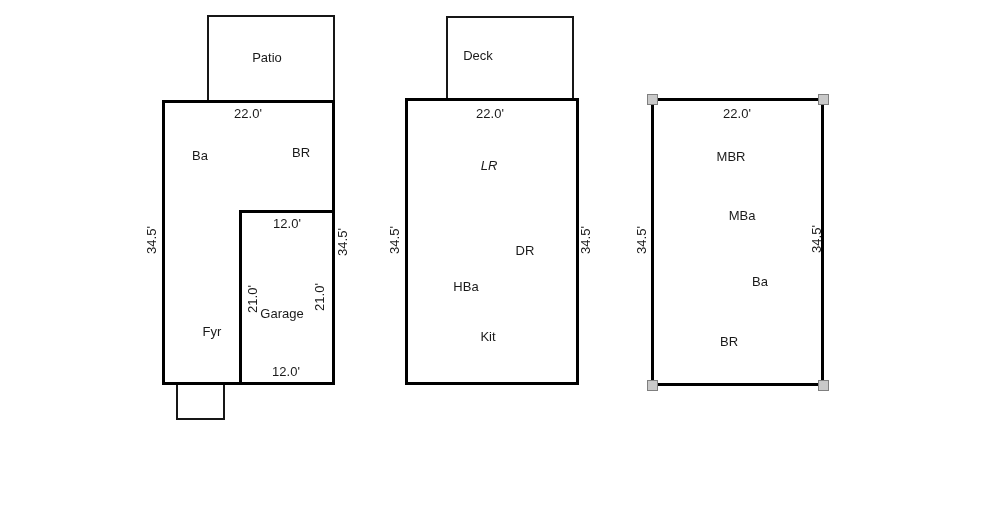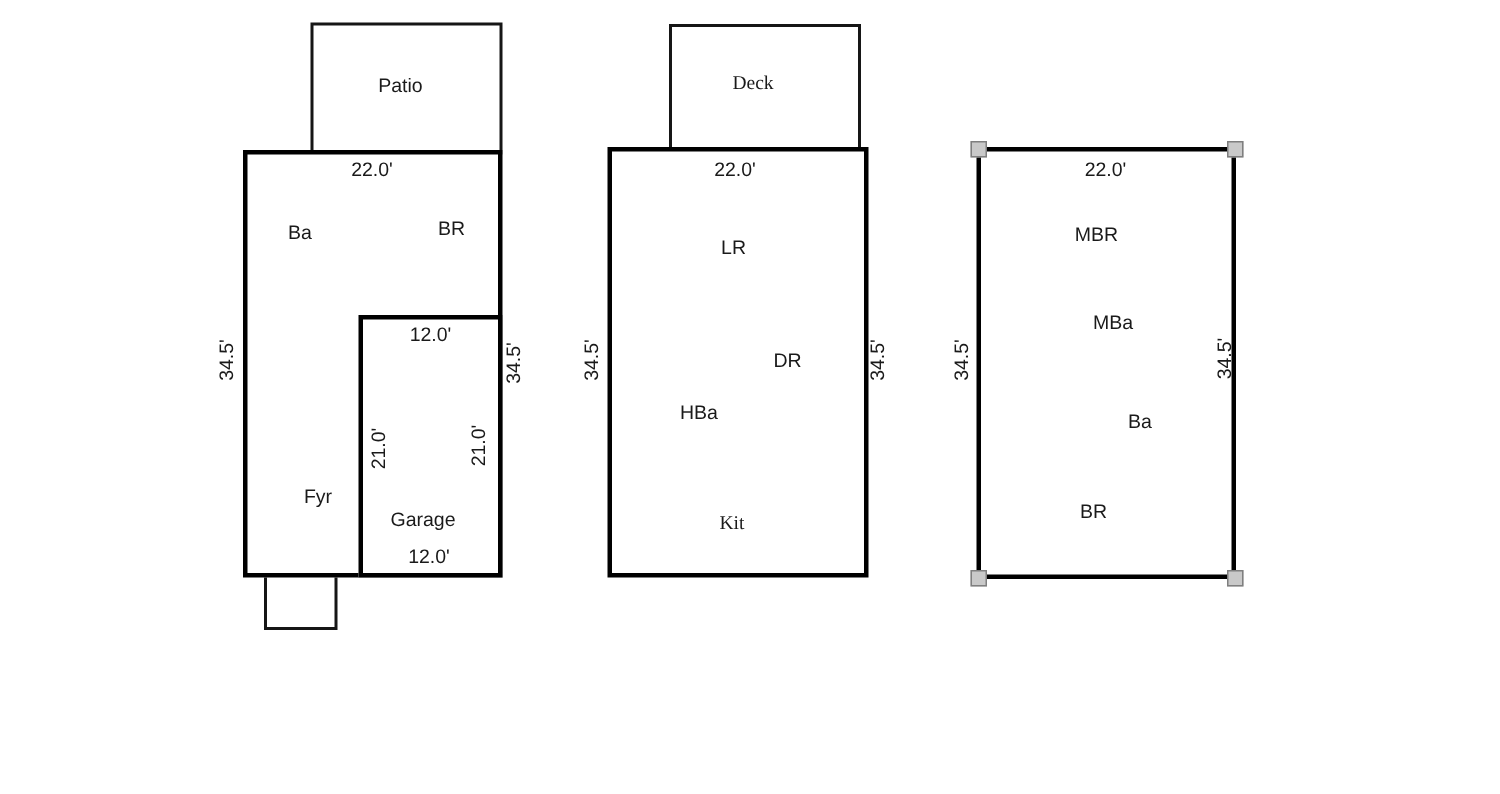--- a/index.html
+++ b/index.html
@@ -57,35 +57,35 @@
 
   <div class="lbl" style="left:267px; top:57px;">Patio</div>
   <div class="lbl" style="left:248px; top:113px;">22.0'</div>
   <div class="lbl" style="left:200px; top:155px;">Ba</div>
   <div class="lbl" style="left:301px; top:152px;">BR</div>
   <div class="lbl" style="left:287px; top:223px;">12.0'</div>
   <div class="lbl rot" style="left:151px; top:240px;">34.5'</div>
   <div class="lbl rot" style="left:342px; top:242px;">34.5'</div>
   <div class="lbl rot" style="left:252px; top:299px;">21.0'</div>
   <div class="lbl rot" style="left:319px; top:297px;">21.0'</div>
-  <div class="lbl" style="left:282px; top:346px;">Garage</div>
+  <div class="lbl" style="left:282px; top:313px;">Garage</div>
   <div class="lbl" style="left:212px; top:331px;">Fyr</div>
   <div class="lbl" style="left:286px; top:371px;">12.0'</div>
 
   <div class="rect thin" style="left:446px; top:16px; width:128px; height:86px;"></div>
   <div class="rect" style="left:405px; top:98px; width:174px; height:287px;"></div>
 
-  <div class="lbl" style="left:502px; top:55px;font-family:Liberation Serif, serif;">Deck</div>
+  <div class="lbl" style="left:478px; top:55px;">Deck</div>
   <div class="lbl" style="left:490px; top:113px;">22.0'</div>
-  <div class="lbl" style="left:489px; top:165px;">LR</div>
-  <div class="lbl" style="left:518px; top:240px;padding-left:14px;">DR</div>
+  <div class="lbl" style="left:489px; top:165px;font-style:italic;">LR</div>
+  <div class="lbl" style="left:518px; top:250px;padding-left:14px;">DR</div>
   <div class="lbl rot" style="left:394px; top:240px;">34.5'</div>
   <div class="lbl rot" style="left:585px; top:240px;">34.5'</div>
-  <div class="lbl" style="left:466px; top:275px;">HBa</div>
-  <div class="lbl" style="left:488px; top:348px;font-family:Liberation Serif, serif;">Kit</div>
+  <div class="lbl" style="left:466px; top:286px;">HBa</div>
+  <div class="lbl" style="left:488px; top:336px;">Kit</div>
 
   <div class="rect" style="left:651px; top:98px; width:173px; height:288px;"></div>
 
   <div class="lbl" style="left:737px; top:113px;">22.0'</div>
   <div class="lbl" style="left:731px; top:156px;">MBR</div>
   <div class="lbl" style="left:742px; top:215px;">MBa</div>
   <div class="lbl rot" style="left:641px; top:240px;">34.5'</div>
   <div class="lbl rot" style="left:816px; top:239px;">34.5'</div>
   <div class="lbl" style="left:760px; top:281px;">Ba</div>
   <div class="lbl" style="left:729px; top:341px;">BR</div>

